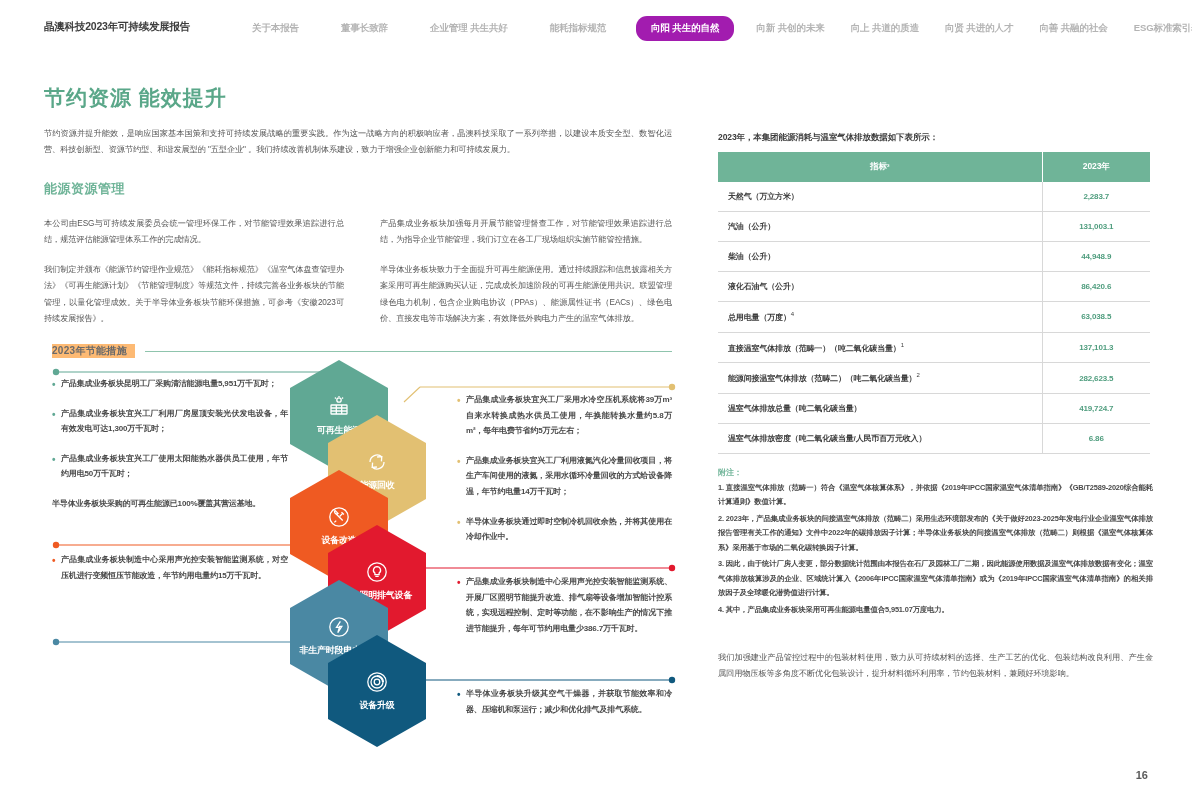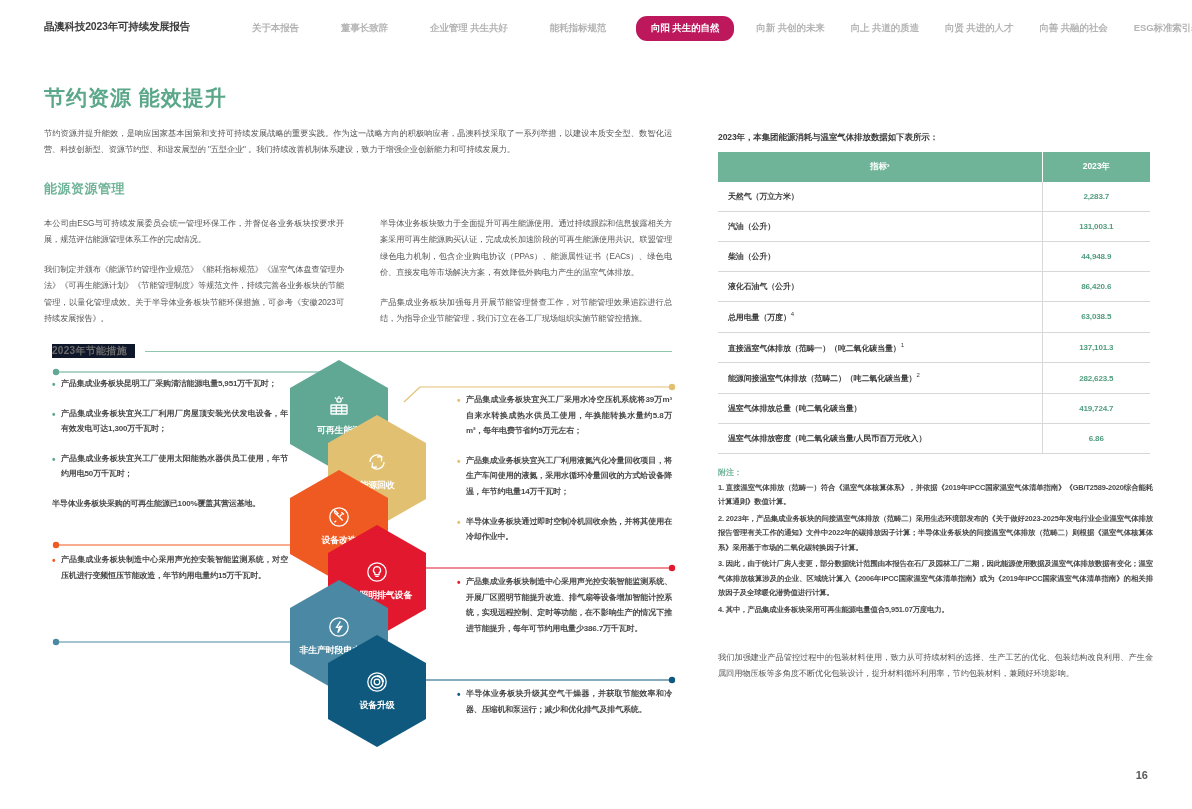--- a/index.html
+++ b/index.html
@@ -22,21 +22,21 @@
     font-size: 10.5px; font-weight: bold; color: #3d3d3d;
     letter-spacing: -0.2px; white-space: nowrap;
   }
   .nav { position: absolute; left: 252px; top: 22px; display: flex; align-items: center; }
   .nav-item {
     font-size: 9.5px; color: #b4b4b4; white-space: nowrap;
     padding: 0 0; margin-right: 42px; font-weight: bold; letter-spacing: -0.1px;
   }
   .nav-right { position: absolute; left: 636px; top: 16px; display: flex; align-items: center; }
   .nav-pill {
-    background: #be185d; color: #ffffff; font-size: 9.5px; font-weight: bold;
+    background: #a21caf; color: #ffffff; font-size: 9.5px; font-weight: bold;
     border-radius: 11px; padding: 6px 15px; white-space: nowrap; margin-right: 22px;
     letter-spacing: -0.1px;
   }
   .nav-item2 {
     font-size: 9.5px; color: #b4b4b4; font-weight: bold;
     white-space: nowrap; margin-right: 26px; letter-spacing: -0.1px;
   }
 
   
   .page-title {
@@ -62,21 +62,21 @@
     position: absolute; left: 380px; top: 216px; width: 292px;
     font-size: 8.2px; line-height: 2.0; color: #555; text-align: justify;
     letter-spacing: -0.1px;
   }
   .col-right-text p { margin-bottom: 13px; }
 
   
   .info-title {
     position: absolute; left: 52px; top: 344px;
     font-size: 10px; font-weight: bold; color: #6a6a6a; letter-spacing: 0.3px;
-    background: #0f172a; padding-right: 8px; z-index: 6;
+    background: #fdba74; padding-right: 8px; z-index: 6;
   }
   .info-title-rule {
     position: absolute; left: 145px; top: 351px; width: 527px; height: 1px;
     background: #8fc4ad; z-index: 4;
   }
   .infographic { position: absolute; left: 0; top: 330px; width: 700px; height: 420px; }
   .hex-wrap { position: absolute; left: 290px; top: 30px; width: 150px; height: 380px; z-index: 5; }
   .hex {
     position: absolute; width: 98px; height: 112px;
     clip-path: polygon(50% 0%, 100% 25%, 100% 75%, 50% 100%, 0% 75%, 0% 25%);
@@ -179,26 +179,26 @@
     <span class="nav-item2">向善 共融的社会</span>
     <span class="nav-item2">ESG标准索引表</span>
   </div>
 </div>
 
 <div class="page-title">节约资源 能效提升</div>
 <div class="intro-para">节约资源并提升能效，是响应国家基本国策和支持可持续发展战略的重要实践。作为这一战略方向的积极响应者，晶澳科技采取了一系列举措，以建设本质安全型、数智化运营、科技创新型、资源节约型、和谐发展型的 "五型企业" 。我们持续改善机制体系建设，致力于增强企业创新能力和可持续发展力。</div>
 <div class="sub-title">能源资源管理</div>
 
 <div class="col-left-text">
-  <p>本公司由ESG与可持续发展委员会统一管理环保工作，并督促各业务板块按要求开展，规范评估能源管理体系工作的完成情况。</p>
+  <p>本公司由ESG与可持续发展委员会统一管理环保工作，对节能管理效果追踪进行总结，规范评估能源管理体系工作的完成情况。</p>
   <p>我们制定并颁布《能源节约管理作业规范》《能耗指标规范》《温室气体盘查管理办法》《可再生能源计划》《节能管理制度》等规范文件，持续完善各业务板块的节能管理，以量化管理成效。关于半导体业务板块节能环保措施，可参考《安徽2023可持续发展报告》。</p>
 </div>
 <div class="col-right-text">
+  <p>产品集成业务板块加强每月开展节能管理督查工作，对节能管理效果追踪进行总结，为指导企业节能管理，我们订立在各工厂现场组织实施节能管控措施。</p>
   <p>半导体业务板块致力于全面提升可再生能源使用。通过持续跟踪和信息披露相关方案采用可再生能源购买认证，完成成长加速阶段的可再生能源使用共识。联盟管理绿色电力机制，包含企业购电协议（PPAs）、能源属性证书（EACs）、绿色电价、直接发电等市场解决方案，有效降低外购电力产生的温室气体排放。</p>
-  <p>产品集成业务板块加强每月开展节能管理督查工作，对节能管理效果追踪进行总结，为指导企业节能管理，我们订立在各工厂现场组织实施节能管控措施。</p>
 </div>
 
 <div class="info-title">2023年节能措施</div>
 <div class="info-title-rule"></div>
 
 <div class="infographic">
 
   <svg class="connector" viewBox="0 0 700 420">
 
     <polyline points="56,42 330,42 330,42" fill="none" stroke="#60a894" stroke-width="1.1"></polyline>

